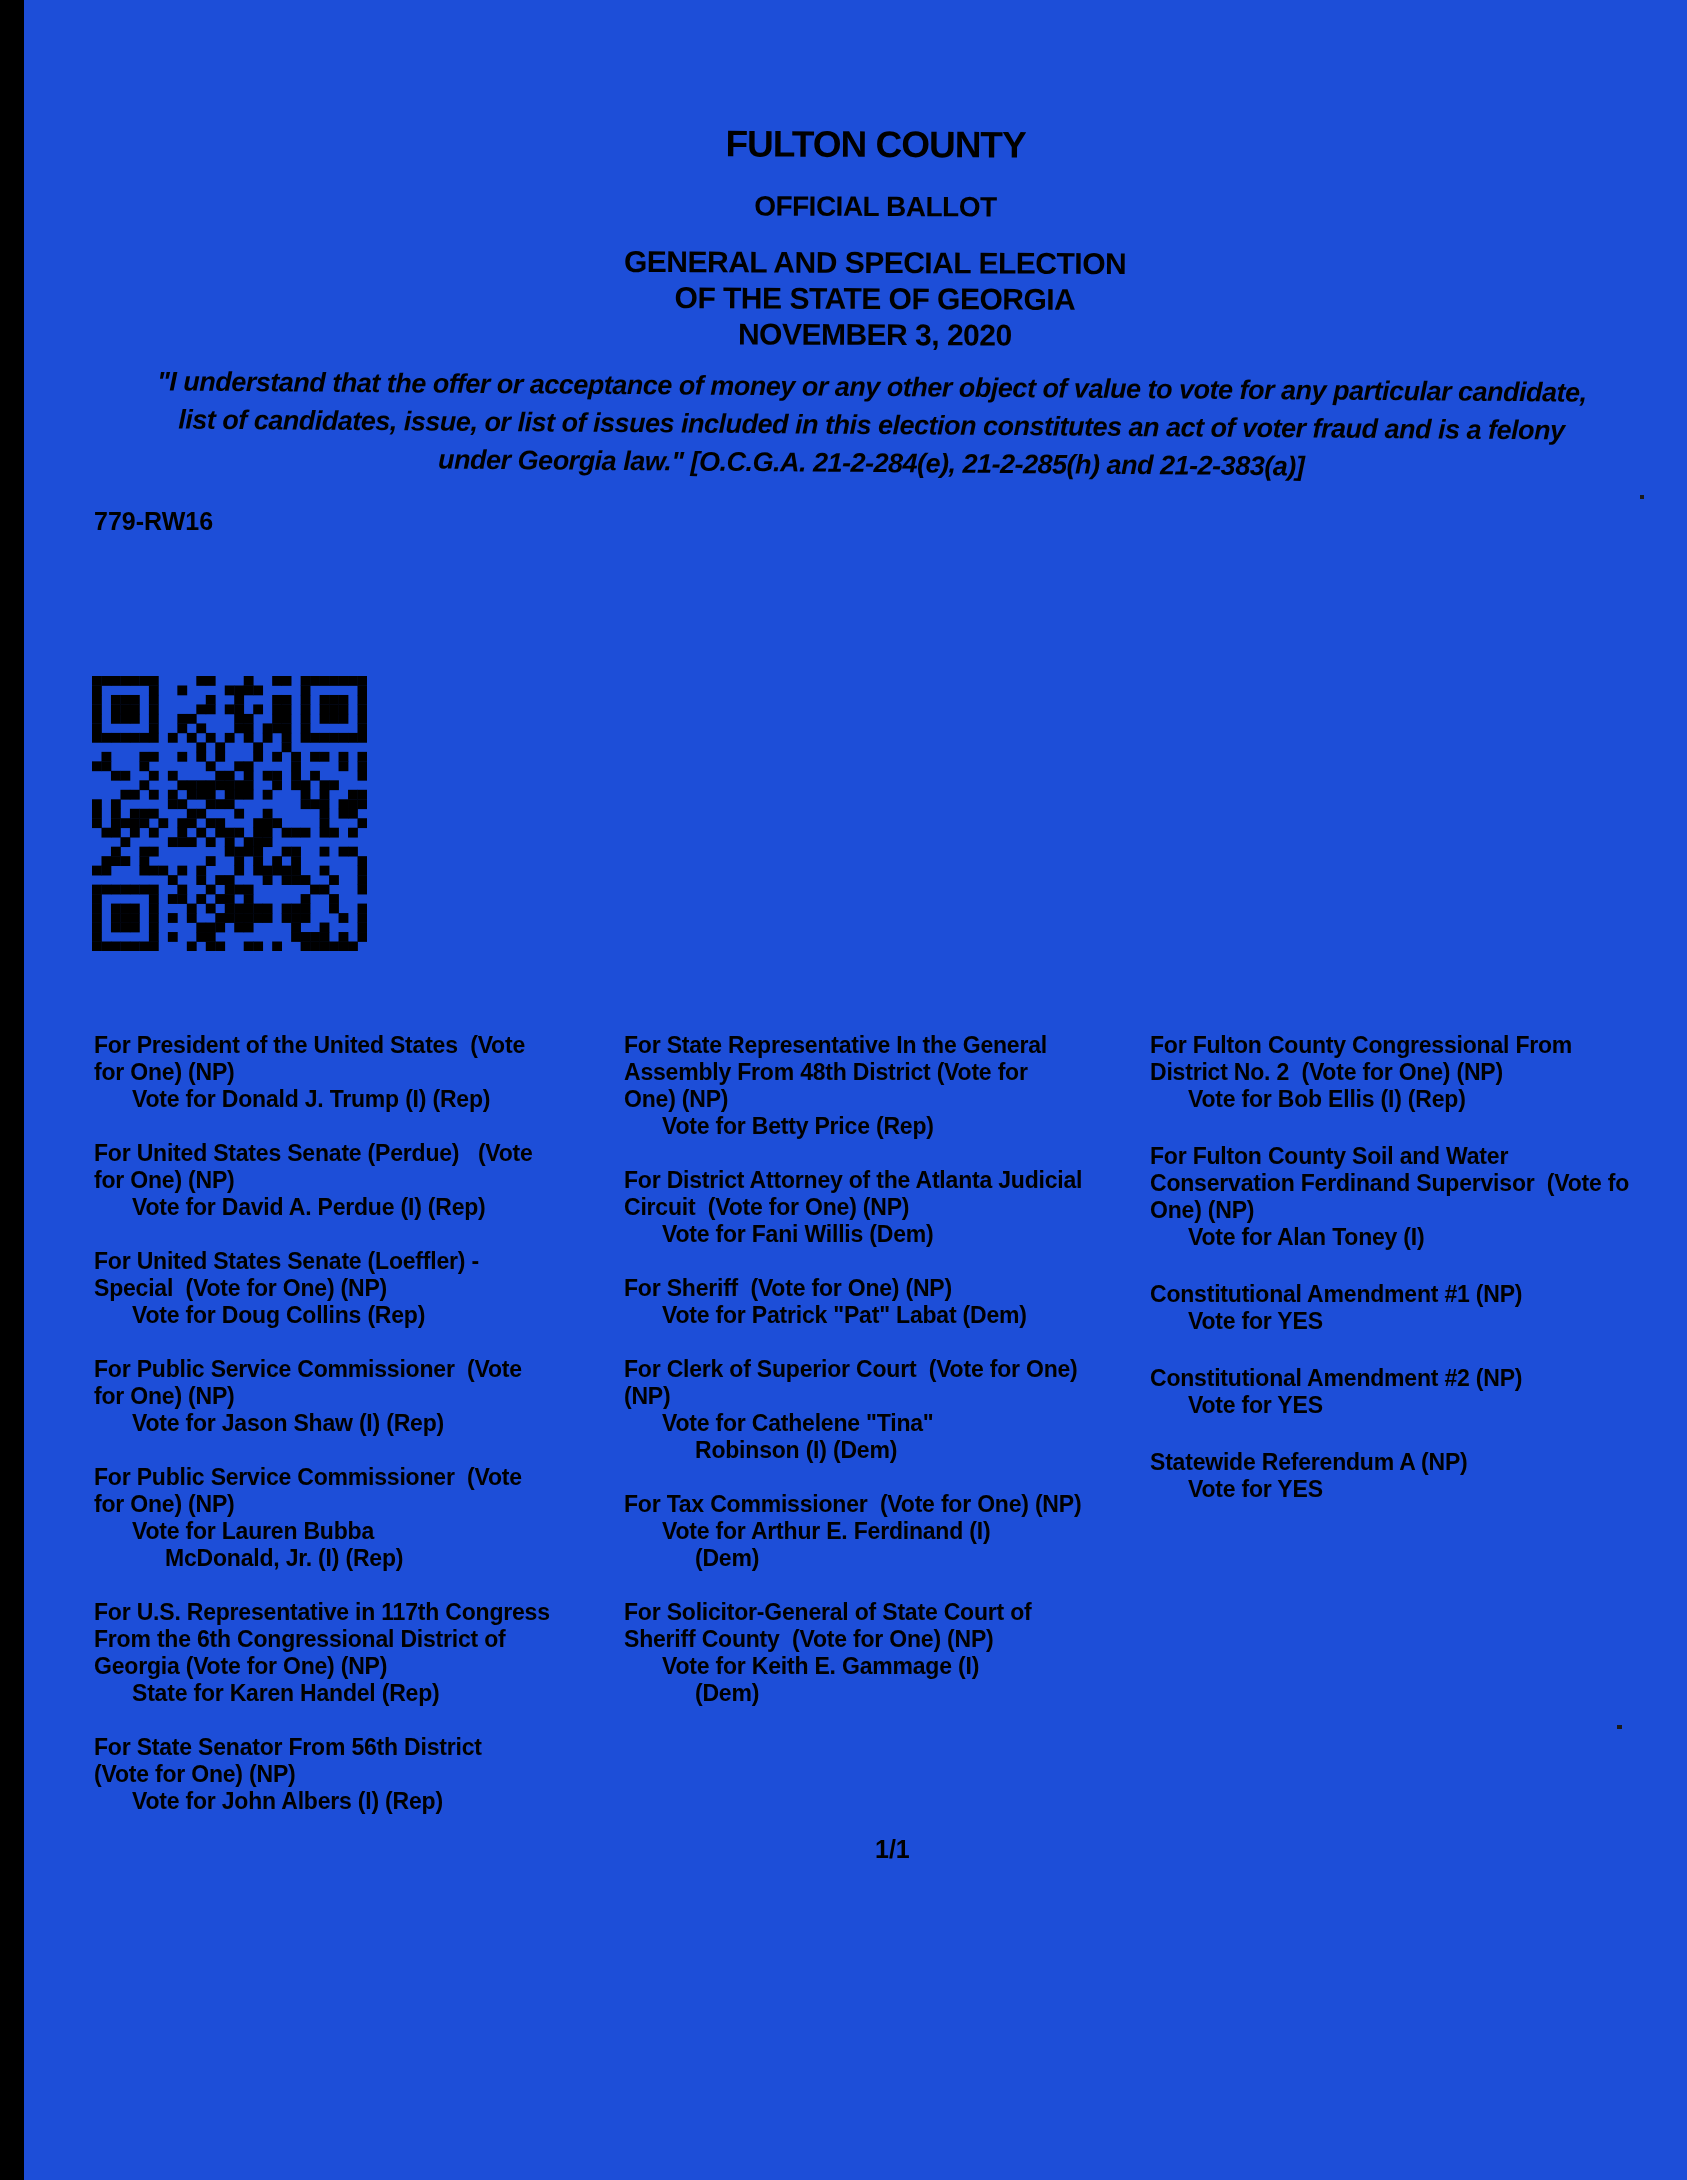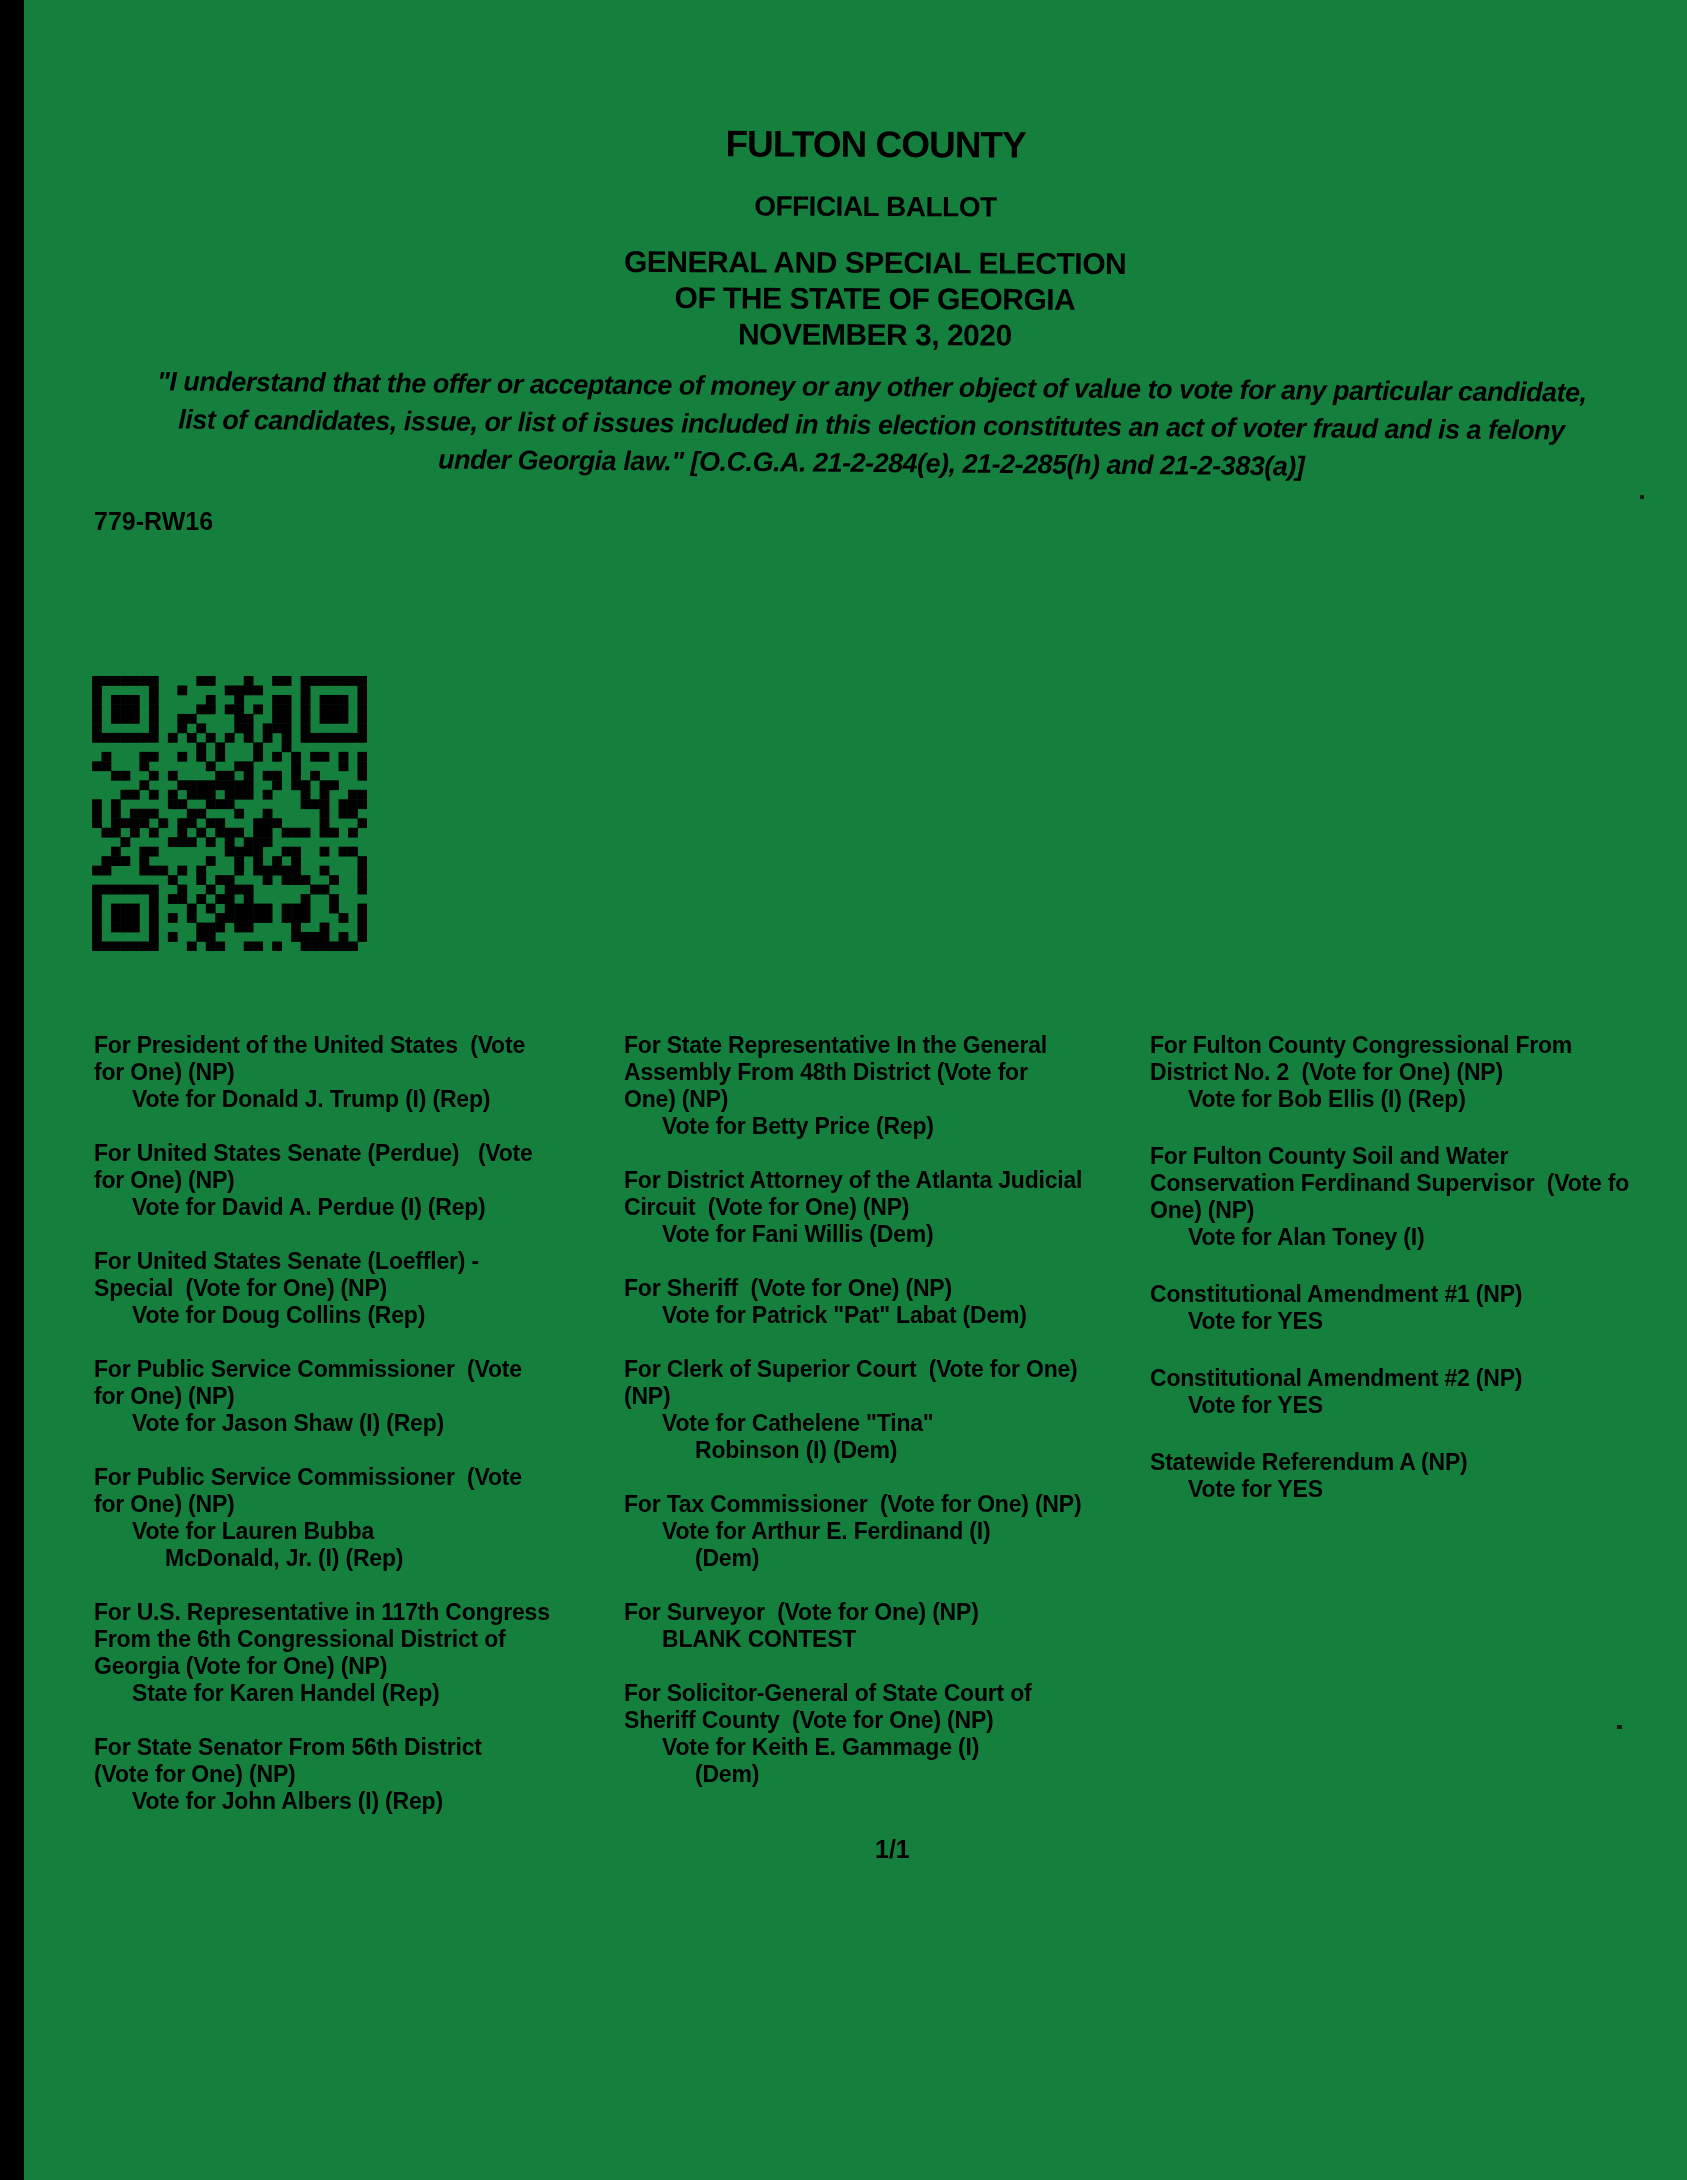--- a/index.html
+++ b/index.html
@@ -1,16 +1,16 @@
 <!DOCTYPE html>
 <html><head>
 <meta charset="utf-8">
 <style>
   html,body{margin:0;padding:0;background:#ffffff;}
-  #page{position:relative;width:1687px;height:2180px;background:#15803d;overflow:hidden;
+  #page{position:relative;width:1687px;height:2180px;background:#1d4ed8;overflow:hidden;
         font-family:"Liberation Sans",sans-serif;color:#000;}
   #scan-bar{position:absolute;left:0;top:0;width:24px;height:2180px;background:#000;}
   
   #header{position:absolute;left:0;top:0;width:1687px;text-align:center;
           transform:translateX(32px) rotate(0.25deg);font-weight:bold;}
   #title{margin-top:125px;font-size:37px;letter-spacing:-1px;line-height:40px;}
   #subtitle{margin-top:26px;font-size:28px;letter-spacing:-0.5px;line-height:32px;}
   #election-lines{margin-top:22px;font-size:30px;letter-spacing:-0.5px;line-height:36px;}
   
   #disclaimer{position:absolute;left:0;top:368px;width:1687px;text-align:center;
@@ -514,24 +514,20 @@
         <div class="cline ind0">(NP)</div>
         <div class="cline ind1">Vote for Cathelene "Tina"</div>
         <div class="cline ind2">Robinson (I) (Dem)</div>
       </div>
       <div class="contest">
         <div class="cline ind0">For Tax Commissioner  (Vote for One) (NP)</div>
         <div class="cline ind1">Vote for Arthur E. Ferdinand (I)</div>
         <div class="cline ind2">(Dem)</div>
       </div>
       <div class="contest">
-        <div class="cline ind0">For Surveyor  (Vote for One) (NP)</div>
-        <div class="cline ind1">BLANK CONTEST</div>
-      </div>
-      <div class="contest">
         <div class="cline ind0">For Solicitor-General of State Court of</div>
         <div class="cline ind0">Sheriff County  (Vote for One) (NP)</div>
         <div class="cline ind1">Vote for Keith E. Gammage (I)</div>
         <div class="cline ind2">(Dem)</div>
       </div>
     </div>
   <div id="col-3" class="col">
       <div class="contest">
         <div class="cline ind0">For Fulton County Congressional From</div>
         <div class="cline ind0">District No. 2  (Vote for One) (NP)</div>

